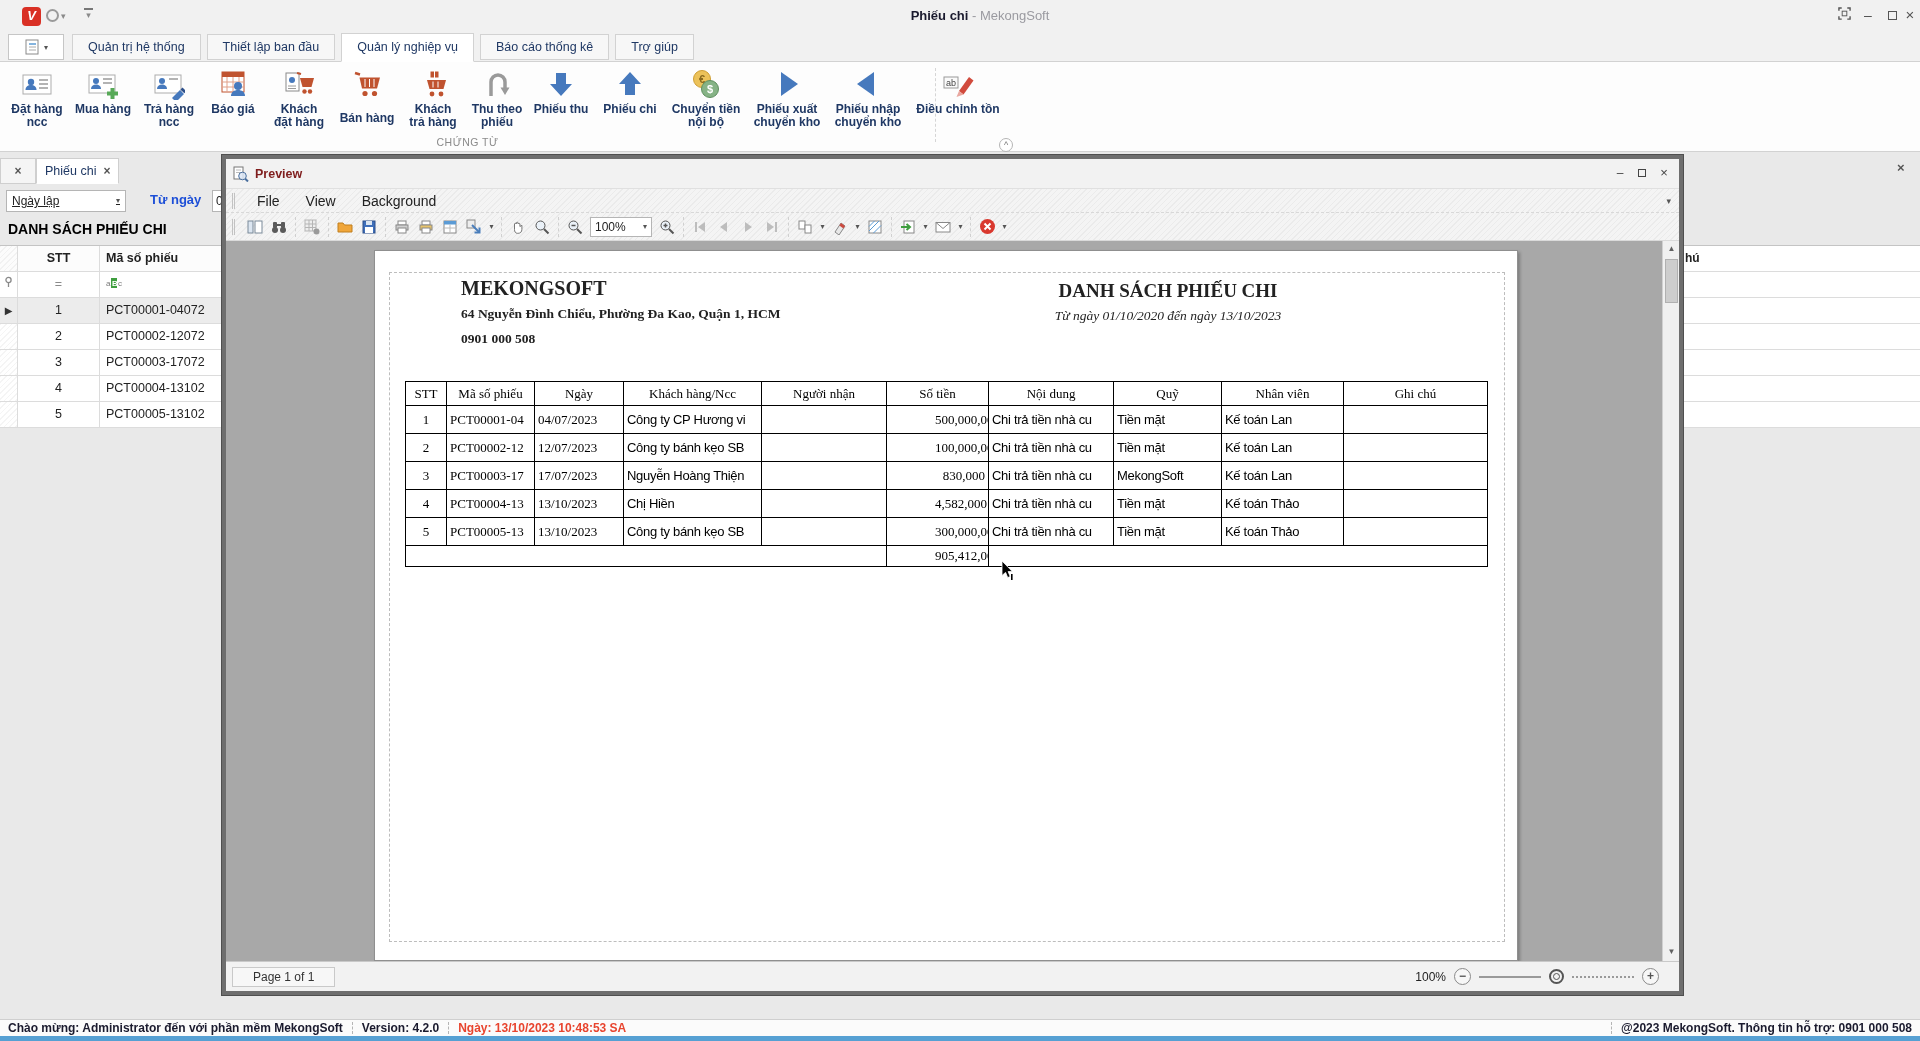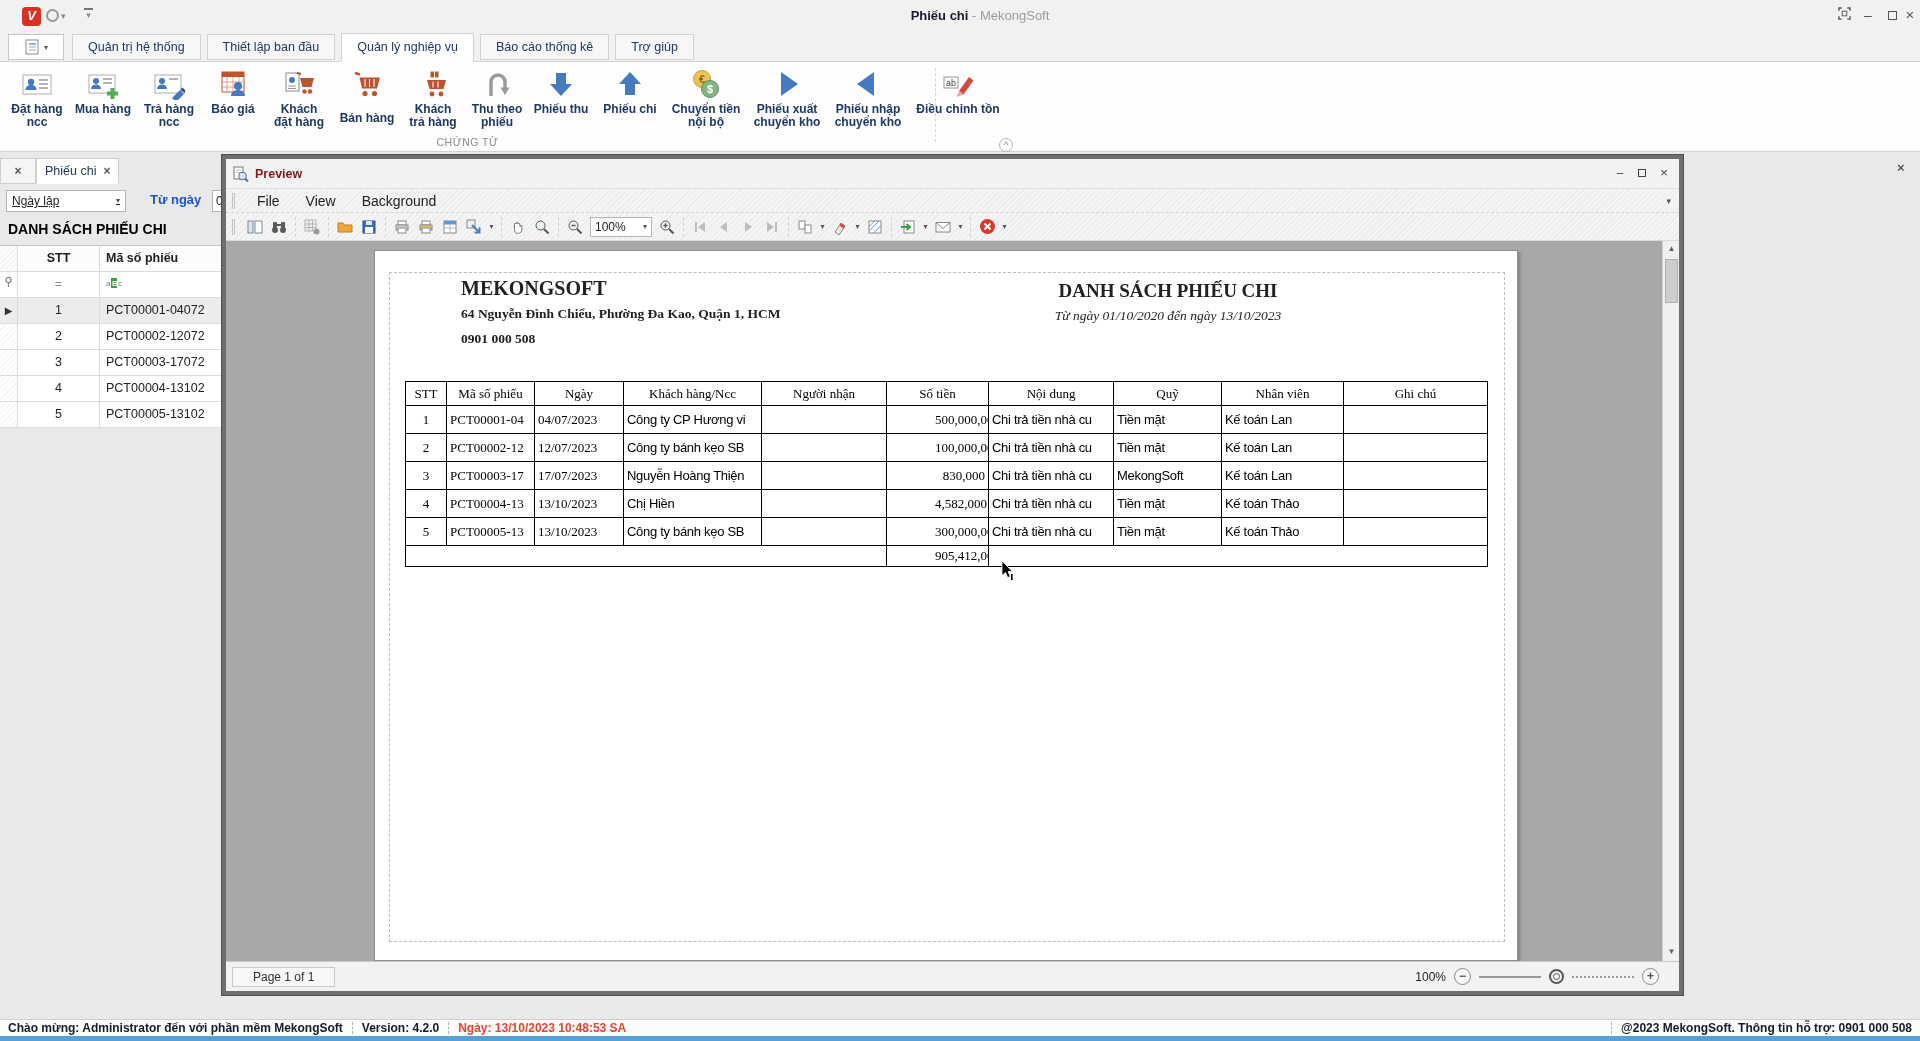--- a/index.html
+++ b/index.html
@@ -444,20 +444,29 @@
       <div class="lg-row">
         <div class="lg-ind hatch"></div>
         <div class="lg-stt">5</div>
         <div class="lg-code">PCT00005-13102</div>
       </div>
     </div>
   </div>
 
   <div id="rightfrag" class="abs">
     <div id="rf-close" class="abs">×</div>
+    <div id="rf-grid" class="abs">
+      <div class="rf-row lg-head" style="font-weight:bold;line-height:25px;padding-left:2px;">hú</div>
+      <div class="rf-row"></div>
+      <div class="rf-row lg-sel"></div>
+      <div class="rf-row"></div>
+      <div class="rf-row"></div>
+      <div class="rf-row"></div>
+      <div class="rf-row"></div>
+    </div>
   </div>
 
   <div id="preview" class="abs">
     <div id="pv-title" class="hatch">
       <svg width="17" height="16" viewBox="0 0 17 16">
           <rect x="2" y="1" width="9" height="12" fill="#fff" stroke="#777"></rect>
           <line x1="4" y1="4" x2="9" y2="4" stroke="#bbb"></line>
           <line x1="4" y1="6.5" x2="9" y2="6.5" stroke="#bbb"></line>
           <circle cx="10.5" cy="10" r="3.8" fill="rgba(220,230,245,.85)" stroke="#4a6f9e"></circle>
           <line x1="13.2" y1="12.8" x2="16" y2="15.5" stroke="#4a6f9e" stroke-width="2"></line>

